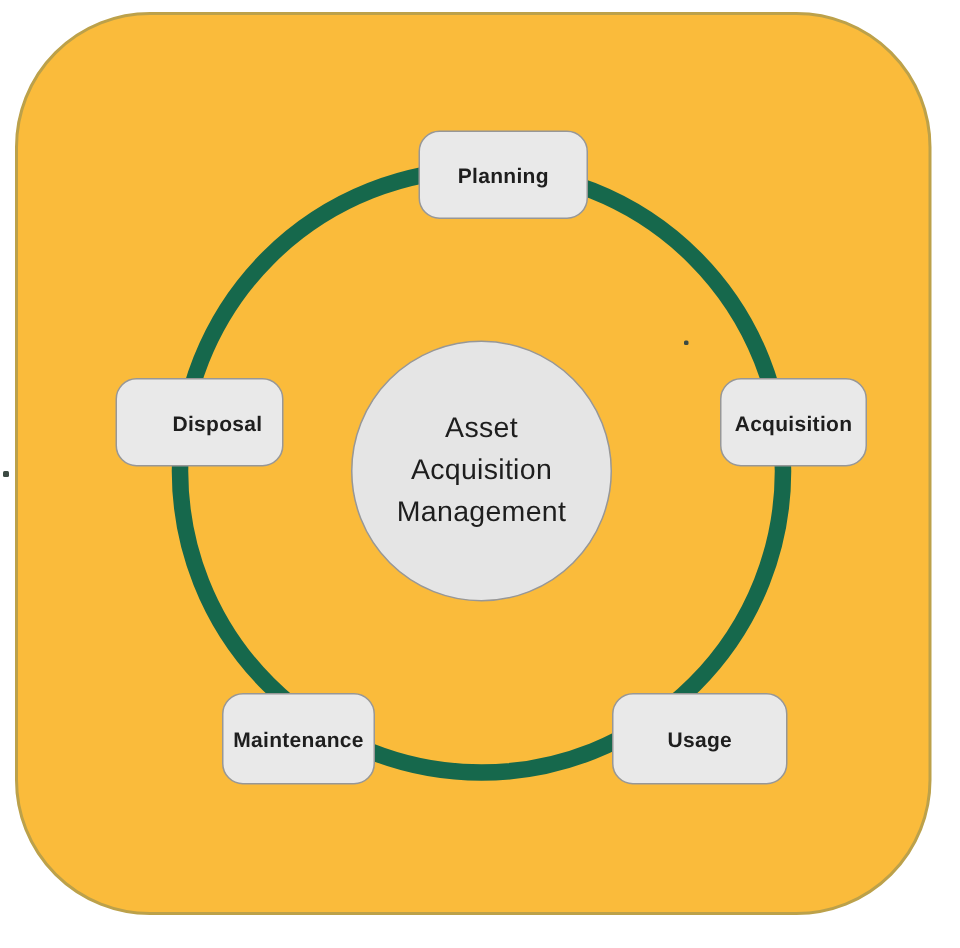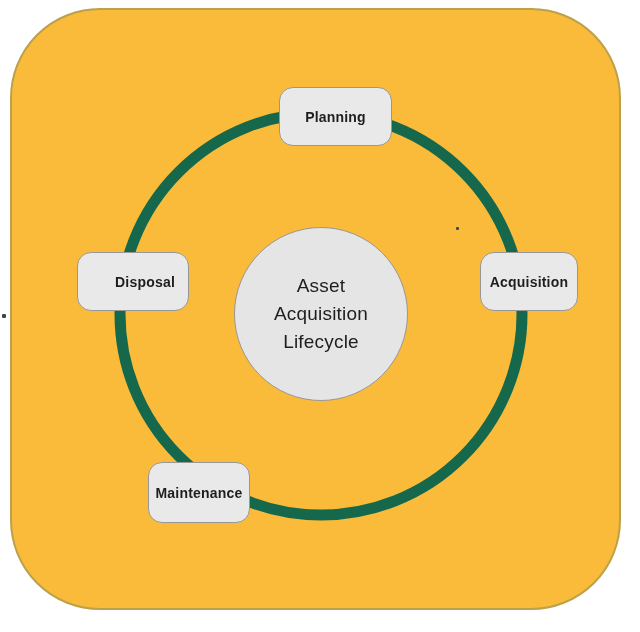--- a/index.html
+++ b/index.html
@@ -104,33 +104,36 @@
   </svg>
 
   <div class="stage-node node-planning">
     <span>Planning</span>
   </div>
 
   <div class="stage-node node-acquisition">
     <span>Acquisition</span>
   </div>
 
+  <div class="stage-node node-usage">
+    <span>Usage</span>
+  </div>
 
   <div class="stage-node node-maintenance">
     <span>Maintenance</span>
   </div>
 
   <div class="stage-node node-disposal">
     <span>Disposal</span>
   </div>
 
   <div class="center-node">
     <div class="center-label">
       <span>Asset</span>
       <span>Acquisition</span>
-      <span>Lifecycle</span>
+      <span>Management</span>
     </div>
   </div>
 
   <div class="speck speck-a"></div>
   <div class="speck speck-b"></div>
 
 </div>
 
 </body></html>

